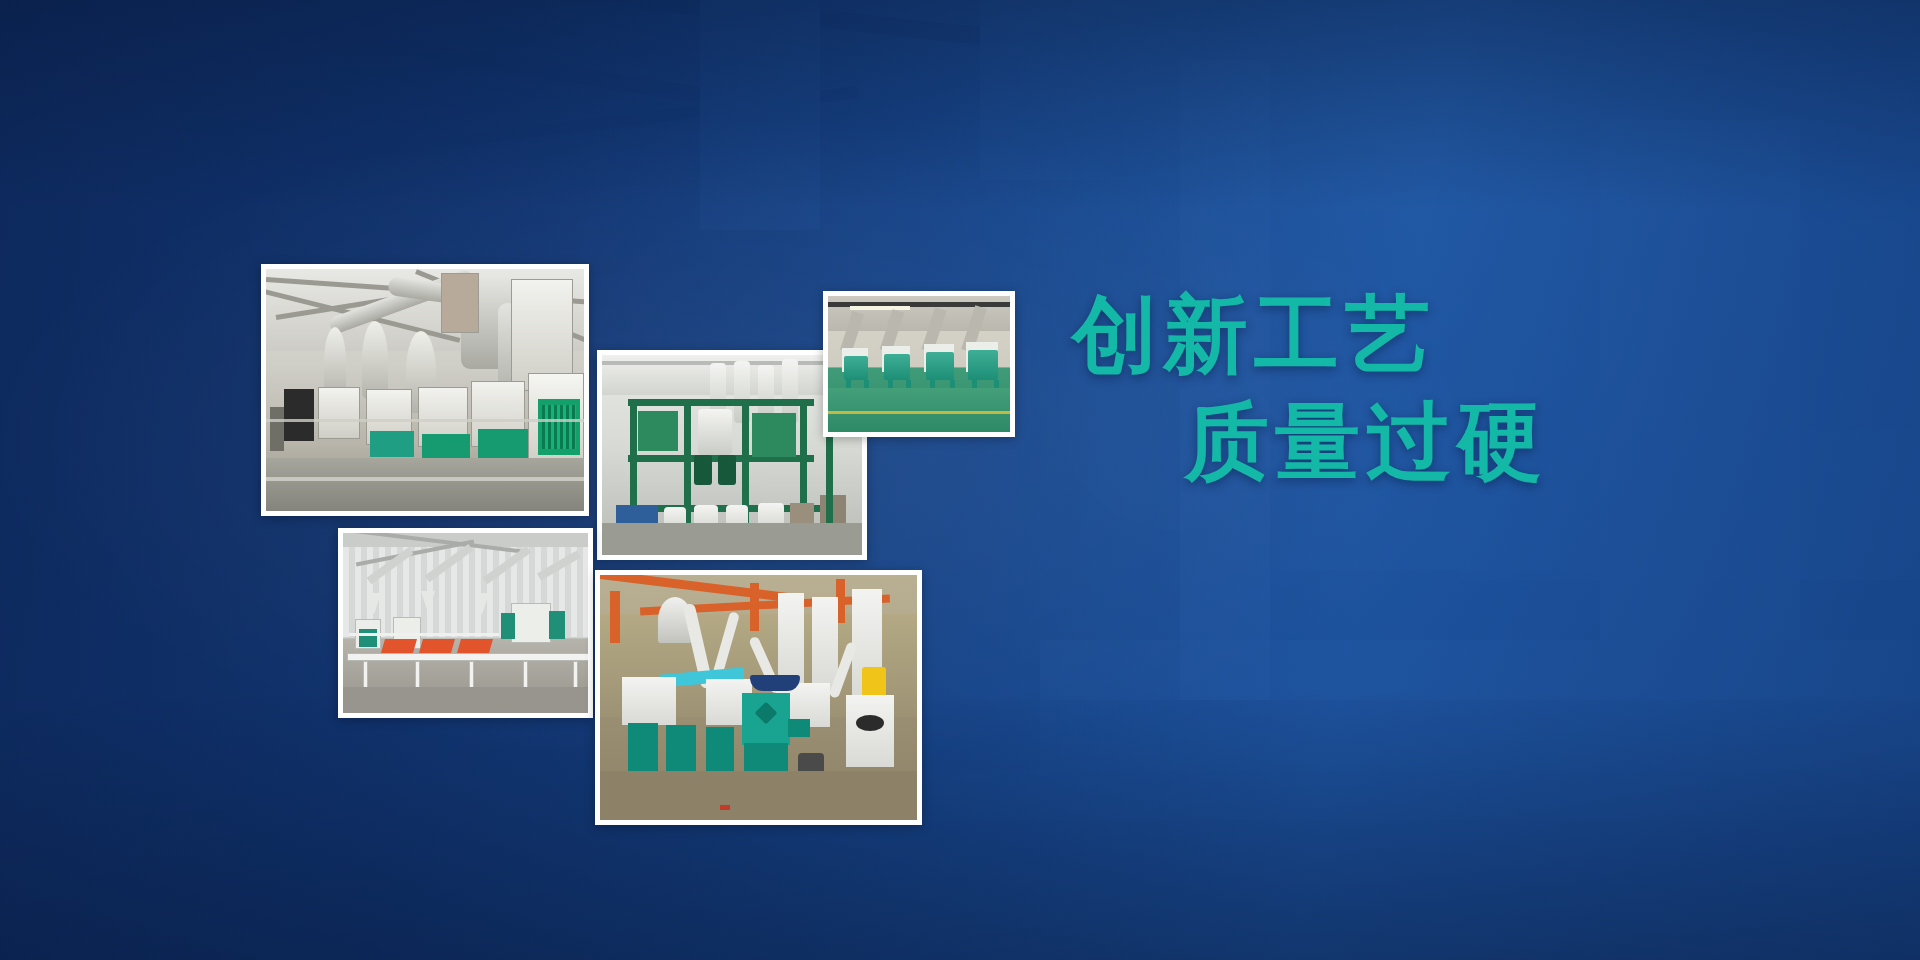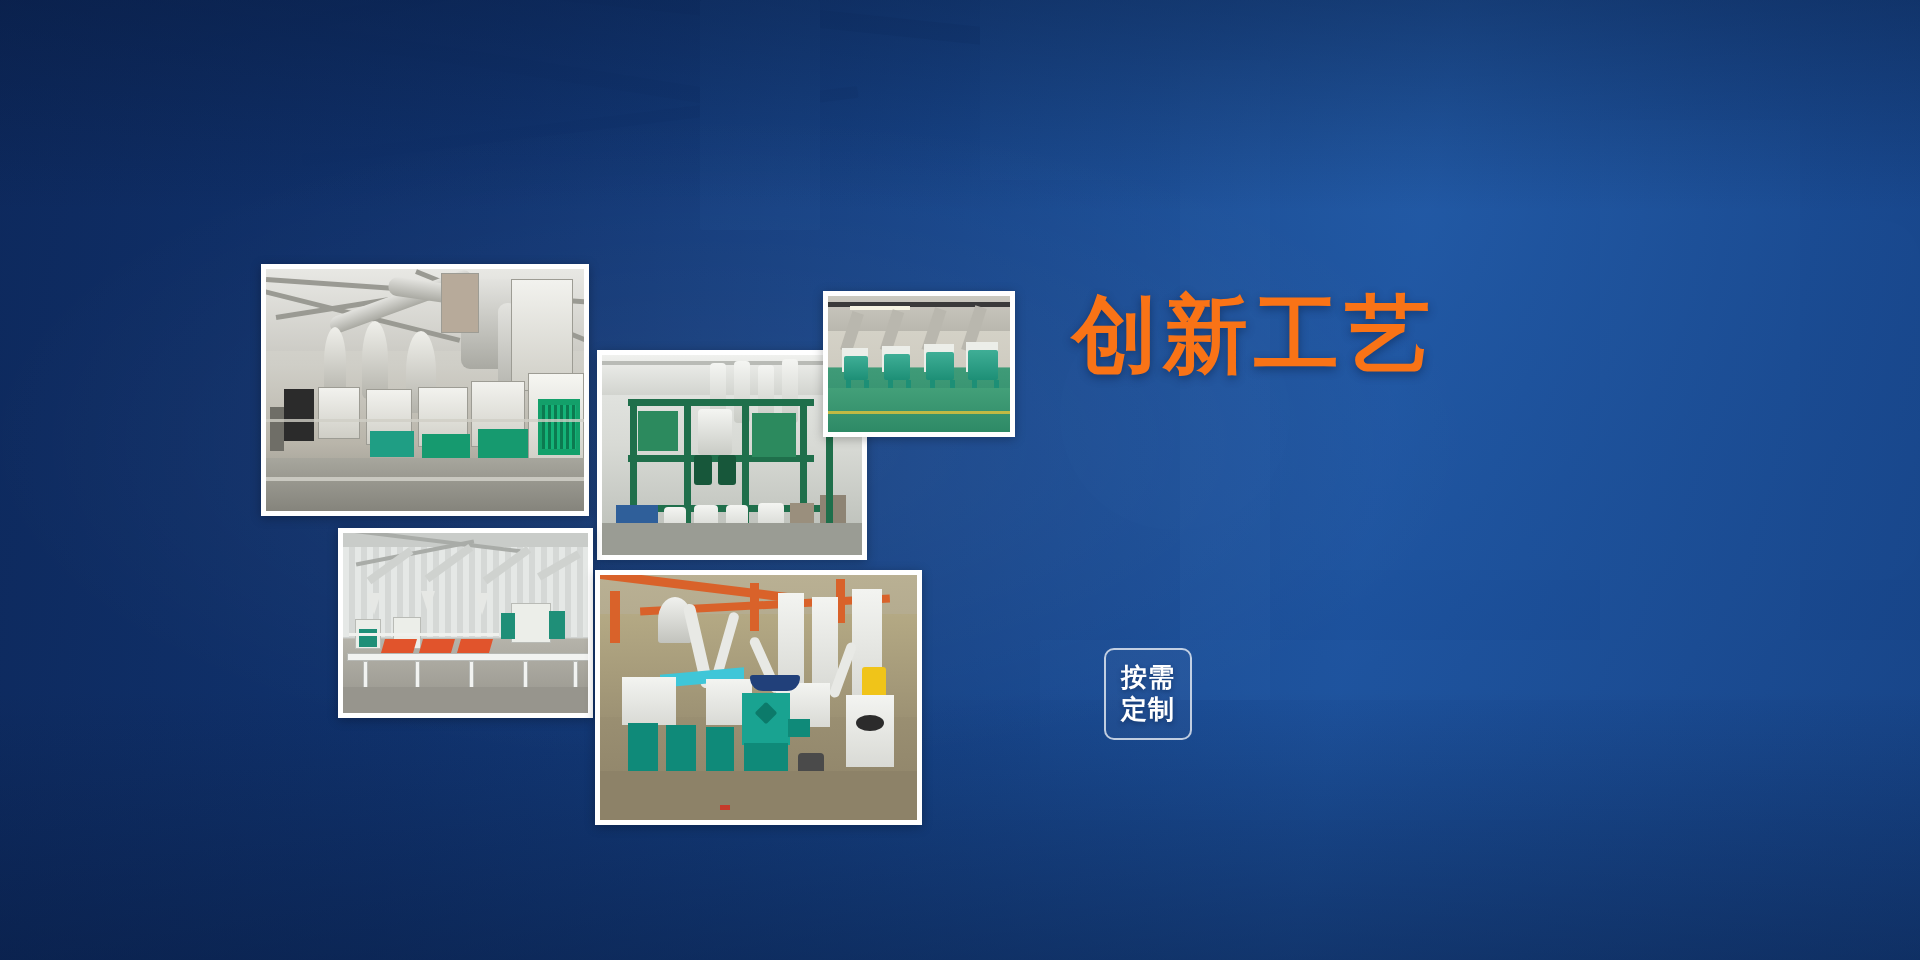--- a/index.html
+++ b/index.html
@@ -121,21 +121,21 @@
   .sE .cyan{ background:#3fc6d8; }
   .sE .navy{ background:#21407a; }
   .sE .ylw{ background:#f0c419; }
   .sE .flrE{ left:0; bottom:0; width:100%; height:20%; background:#8d8268; }
 
   
   .copy{ position:absolute; left:1000px; top:0; width:920px; height:960px; }
 
   .headline{
     position:absolute; left:0; top:292px; width:680px;
-    color:#f97316;
+    color:#14b8a6;
     font-weight:bold;
     letter-spacing:6px;
     text-shadow:0 3px 10px rgba(5,25,60,.45);
     line-height:1.0;
   }
   .h-line1{ font-size:85px; padding-left:72px; }
   .h-line2{ font-size:85px; padding-left:184px; margin-top:22px; }
 
   .subtitle{
     position:absolute; left:0; top:562px; width:720px;
@@ -377,24 +377,21 @@
         </div>
       </div>
     </div>
 
   </div>
 
   <div class="copy">
 
     <div class="headline">
       <div class="h-line1">创新工艺</div>
+      <div class="h-line2">质量过硬</div>
     </div>
 
 
     <div class="badges">
-      <div class="badge">
-        <span>按需</span>
-        <span>定制</span>
-      </div>
     </div>
 
   </div>
 </div>
 
 </body></html>

